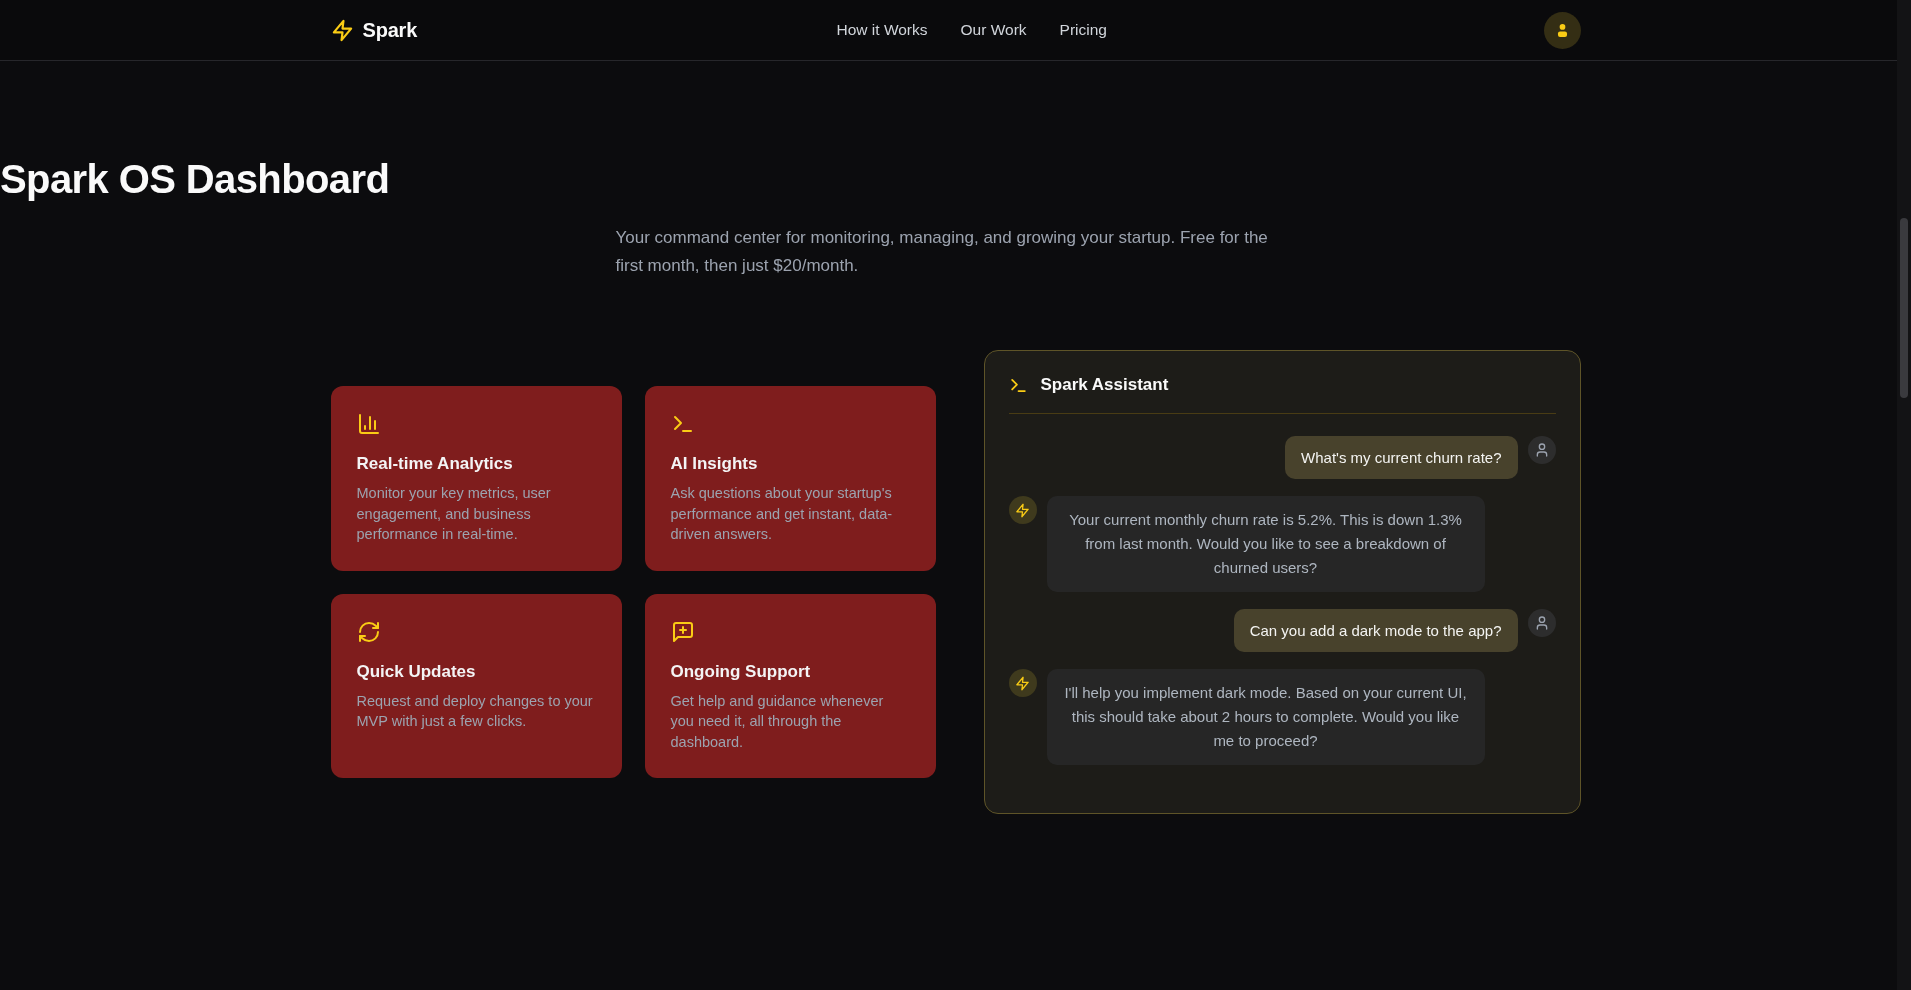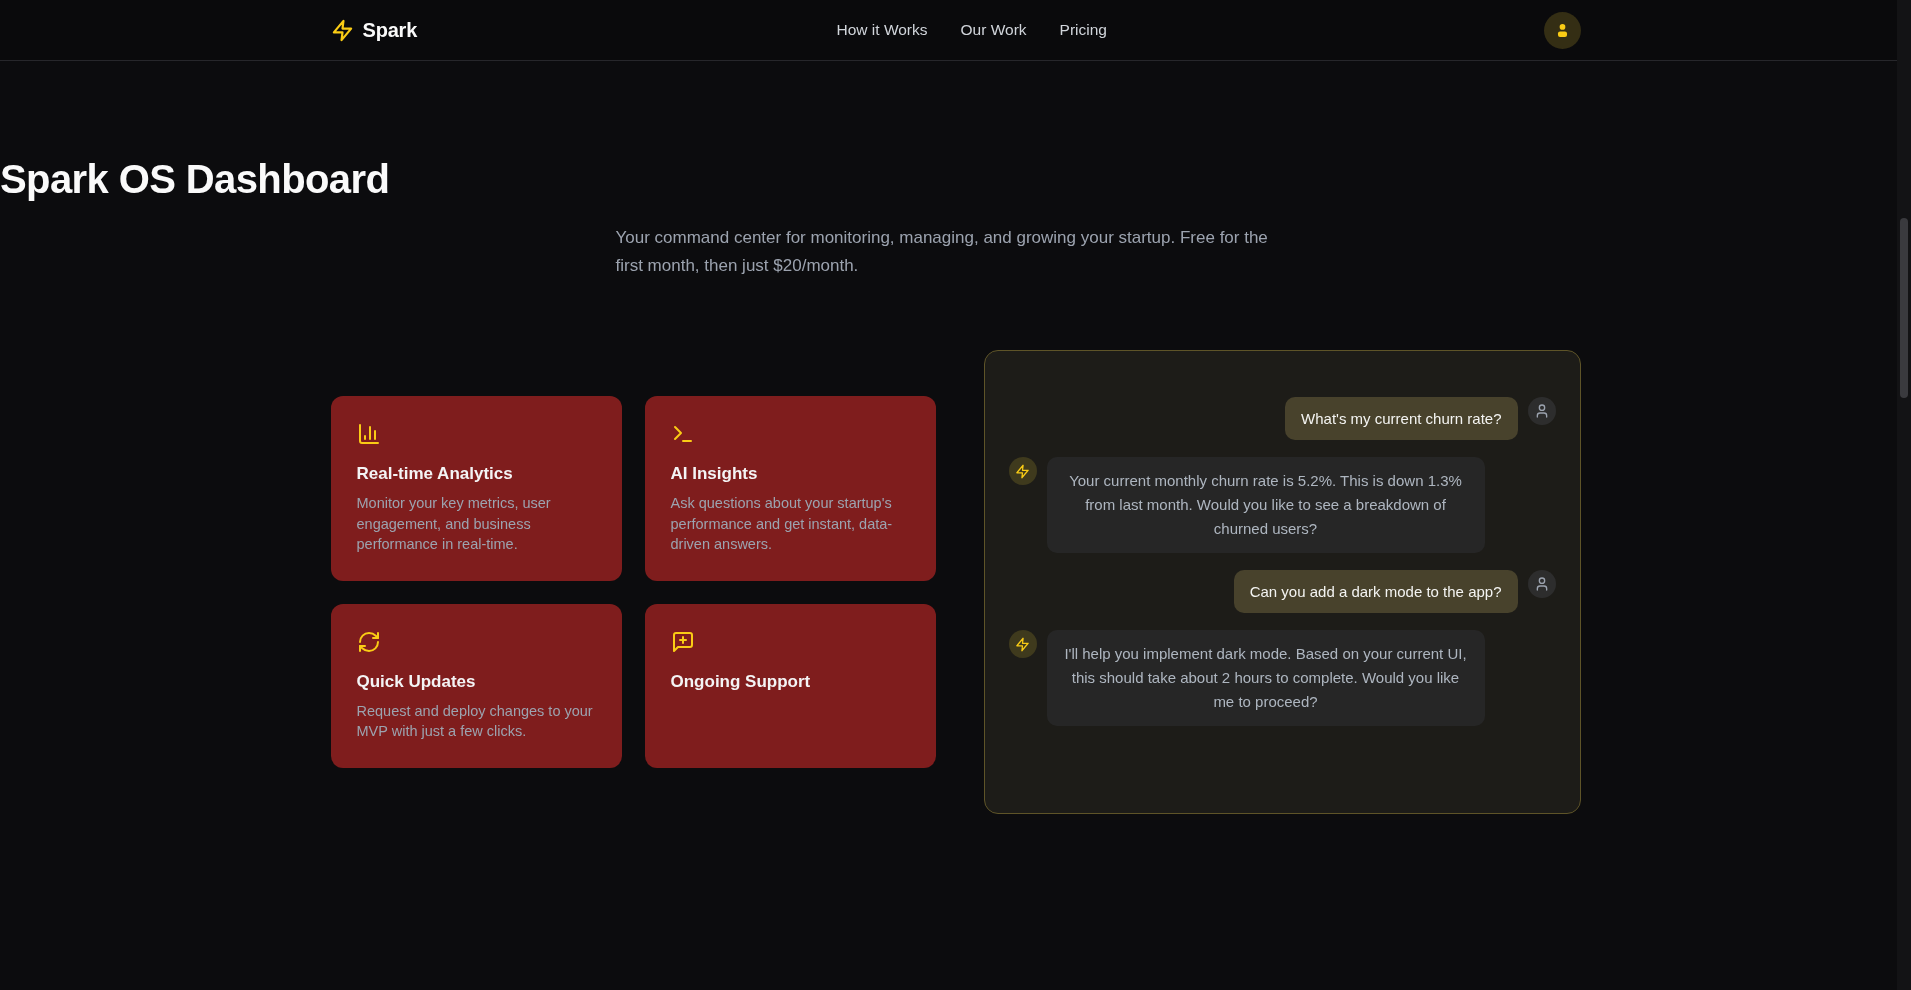--- a/index.html
+++ b/index.html
@@ -205,24 +205,32 @@
   <div class="card" data-icon="message-square-plus-icon">
     <span class="card-icon">
 
       <svg class="i-msg" viewBox="0 0 24 24" fill="none" stroke="currentColor" stroke-width="2" stroke-linecap="round" stroke-linejoin="round">
             <path d="M21 15a2 2 0 0 1-2 2H7l-4 4V5a2 2 0 0 1 2-2h14a2 2 0 0 1 2 2z"></path>
             <path d="M12 7v6"></path>
             <path d="M9 10h6"></path>
           </svg>
     </span>
     <h3>Ongoing Support</h3>
+    <p>Get help and guidance whenever you need it, all through the dashboard.</p>
   </div>
 </div>
 
   <section class="panel">
+    <div class="panel-header">
+      <svg class="term" viewBox="0 0 24 24" fill="none" stroke="currentColor" stroke-width="2.2" stroke-linecap="round" stroke-linejoin="round">
+          <polyline points="4 17 10 11 4 5"></polyline>
+          <line x1="12" y1="19" x2="20" y2="19"></line>
+        </svg>
+      <h2>Spark Assistant</h2>
+    </div>
     <div class="messages">
   <div class="msg user">
     <div class="bubble user-bubble">What's my current churn rate?</div>
     <span class="mini-avatar user-avatar">
       <svg viewBox="0 0 24 24" fill="none" stroke="currentColor" stroke-width="2" stroke-linecap="round" stroke-linejoin="round">
               <path d="M19 21v-2a4 4 0 0 0-4-4H9a4 4 0 0 0-4 4v2"></path>
               <circle cx="12" cy="7" r="4"></circle>
             </svg>
     </span>
   </div>

